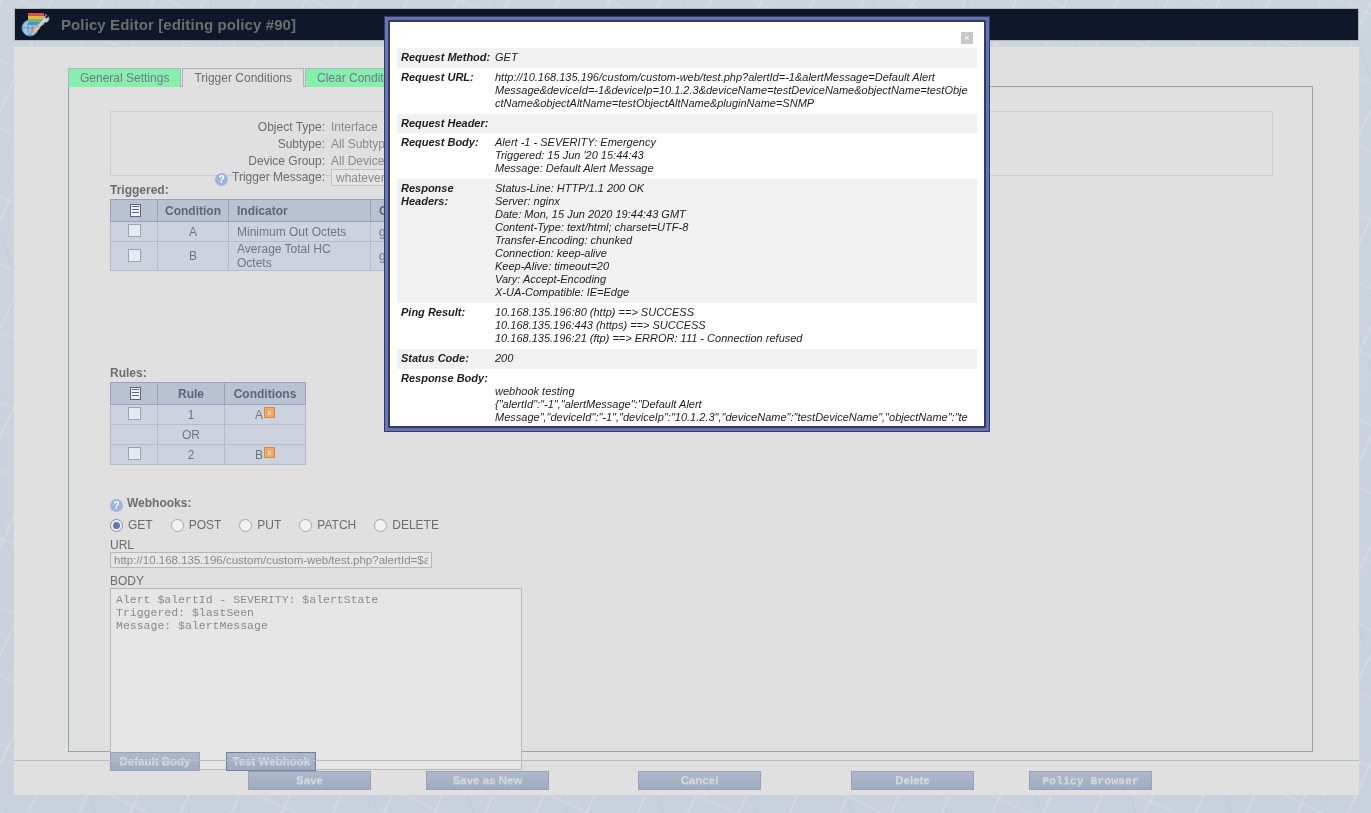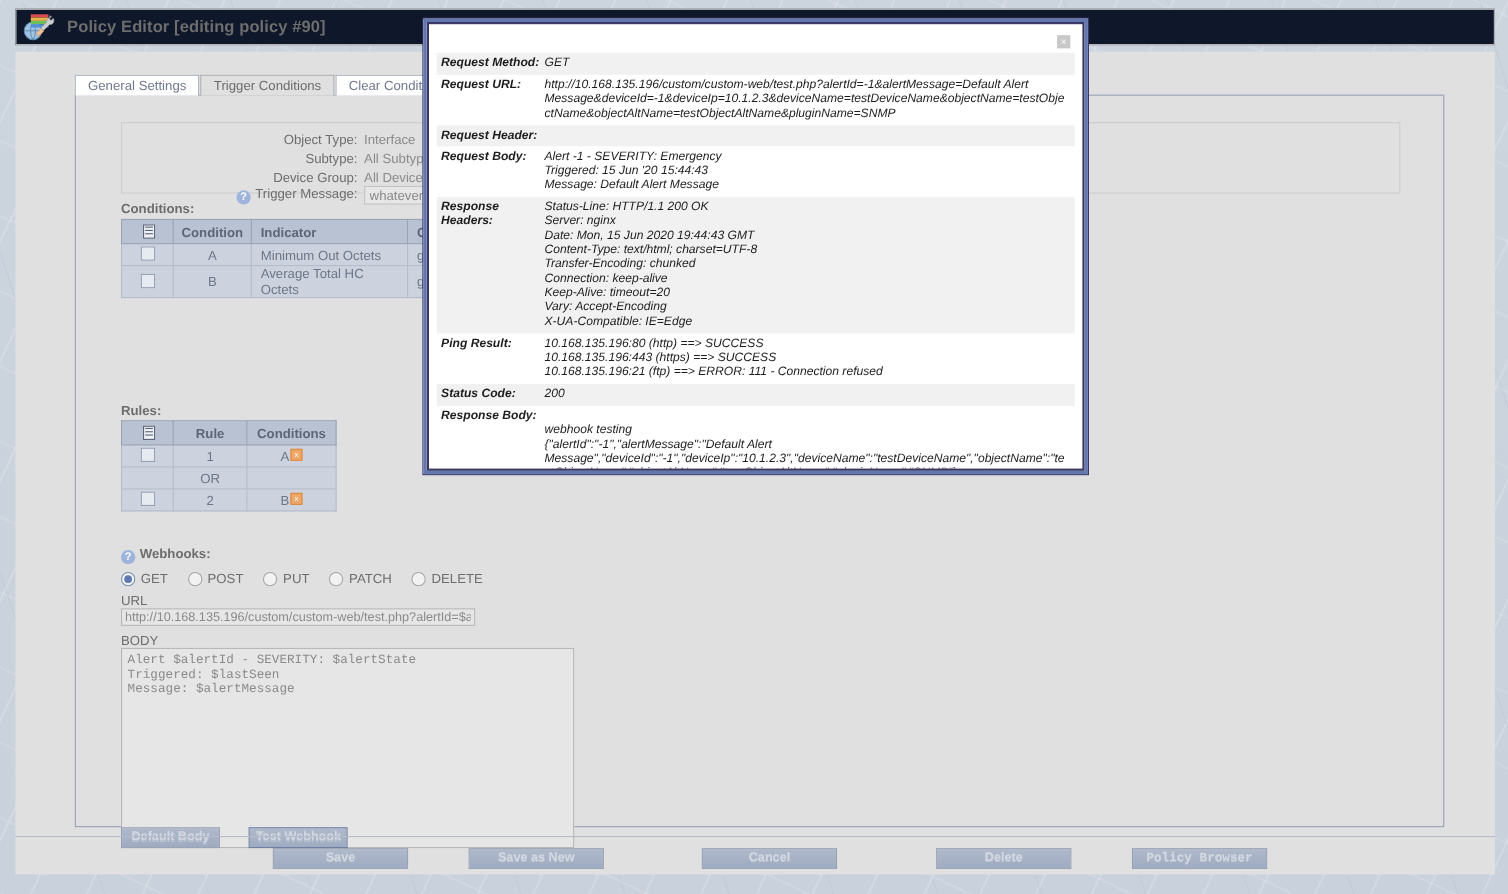--- a/index.html
+++ b/index.html
@@ -74,21 +74,21 @@
     align-items: flex-end;
     gap: 1px;
     z-index: 3;
   }
   .tab {
     height: 19px;
     line-height: 19px;
     padding: 0 11px;
     font-size: 12px;
     color: #6f7890;
-    background: #ffffff;
+    background: #86efac;
     border: 1px solid #aeb5c4;
     border-bottom: none;
     box-sizing: border-box;
   }
   .tab.active {
     background: #e0e0e0;
     color: #6d6d6d;
     border-color: #b3b3b3;
   }
 
@@ -407,21 +407,21 @@
         <div class="kv-value">All Device Groups</div>
       </div>
       <div class="kv-row">
         <div class="kv-label">
           <span class="helpicon">?</span><span>Trigger Message:</span>
         </div>
         <input class="trigger-input" readonly="" value="whatever" style="">
       </div>
     </div>
 
-    <div class="section-label" style="left:41px; top:96px;">Conditions:</div>
+    <div class="section-label" style="left:41px; top:96px;">Triggered:</div>
     <table class="dt" style="left:41px; top:112px;">
       <tbody>
           <tr>
         <th class="ctr" style="width:38px;"><span class="hdr-icon"></span></th>
         <th class="ctr" style="width:62px;">Condition</th>
         <th style="width:125px;">Indicator</th>
         <th style="width:120px;">Comparison</th>
       </tr>
       <tr>
         <td class="ctr"><span class="cbx"></span></td>

